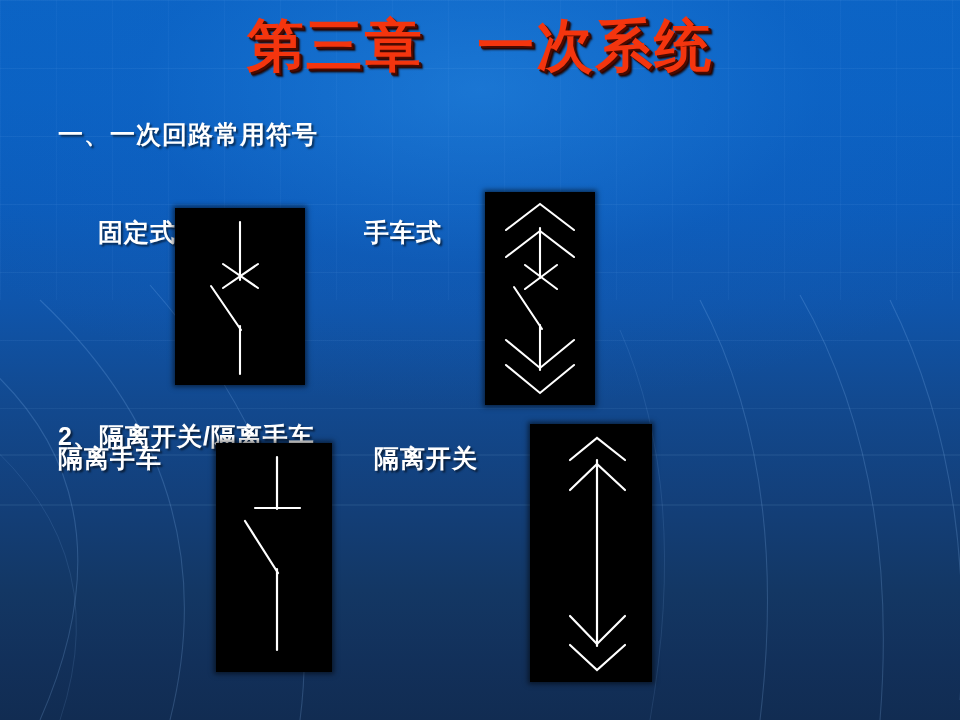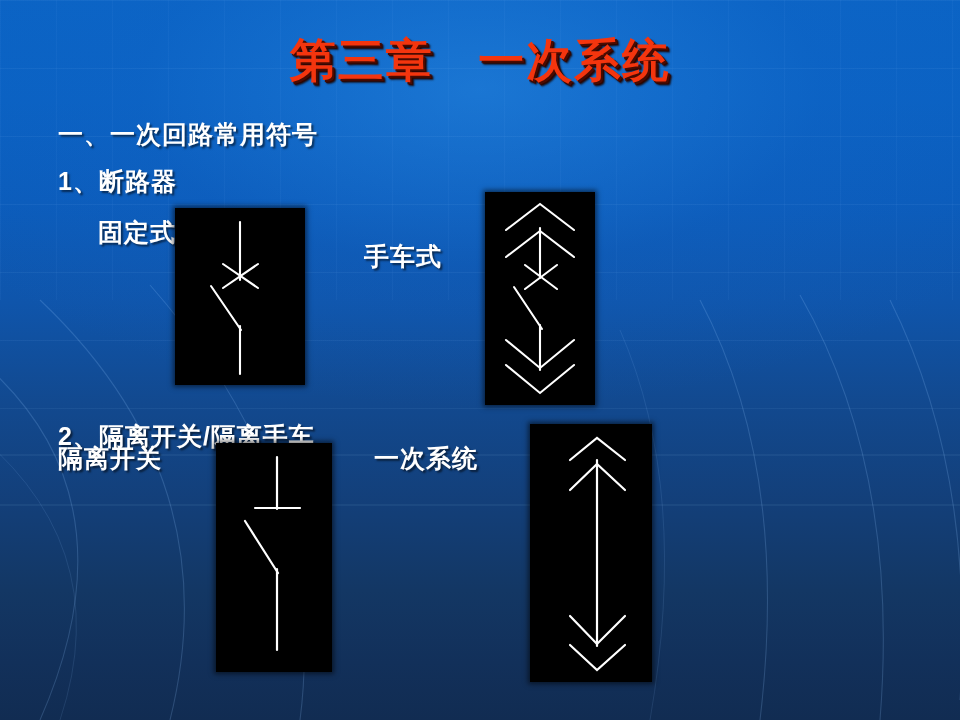--- a/index.html
+++ b/index.html
@@ -51,23 +51,23 @@
     position:absolute; left:-140px; top:-230px; width: 1240px; height: 640px;
     background: radial-gradient(closest-side at 50% 50%,
         rgba(60,160,245,0.33) 0%,
         rgba(30,110,210,0.12) 55%,
         rgba(0,0,0,0) 100%);
   }
 
   
   .title {
     position: absolute;
-    left: 0; right: 0; top: 30px;
+    left: 0; right: 0; top: 8px;
     text-align: center;
-    font-size: 46px;
+    font-size: 57px;
     font-weight: bold;
     letter-spacing: 2px;
     color: #f4350e;
     text-shadow:
        2px 2px 0 #4a0b02,
        3px 3px 1px #2d0601,
        4px 4px 2px rgba(20,4,0,0.75);
     white-space: pre;
   }
 
@@ -78,21 +78,21 @@
     font-size: 25px;
     font-weight: bold;
     letter-spacing: 1px;
     white-space: pre;
     text-shadow: 2px 2px 2px rgba(0,0,0,0.55);
     text-align: center;
   }
   #t-heading   { left: 58px;  top: 118px; }
   #t-item1     { left: 58px;  top: 165px; }
   #t-fixed     { left: 58px;  top: 216px; margin-left: 40px; }
-  #t-handcart  { left: 364px; top: 216px; margin-top: 24px; }
+  #t-handcart  { left: 364px; top: 216px; }
   #t-item2     { left: 58px;  top: 392px; margin-top: 28px; }
   #t-isoswitch { left: 58px;  top: 442px; }
   #t-isocart   { left: 374px; top: 442px; }
 
   
   .panel {
     position: absolute;
     background: #000000;
     box-shadow: 0 0 5px 2px rgba(0,0,0,0.55);
   }
@@ -129,26 +129,25 @@
       <g stroke="rgba(170,215,255,0.13)" stroke-width="1">
         <line x1="0" y1="455" x2="960" y2="455"></line>
         <line x1="0" y1="505" x2="960" y2="505"></line>
       </g>
     </svg>
   </div>
 
   <div class="title">第三章   一次系统</div>
 
   <div class="txt" id="t-heading">一、一次回路常用符号</div>
-  <div class="txt" id="t-item1">1、断路器</div>
   <div class="txt" id="t-fixed">固定式</div>
   <div class="txt" id="t-handcart">手车式</div>
   <div class="txt" id="t-item2">2、隔离开关/隔离手车</div>
-  <div class="txt" id="t-isoswitch">隔离开关</div>
-  <div class="txt" id="t-isocart">一次系统</div>
+  <div class="txt" id="t-isoswitch">隔离手车</div>
+  <div class="txt" id="t-isocart">隔离开关</div>
 
   <div class="panel" id="panel-breaker-fixed">
     <svg width="130" height="177" viewBox="0 0 130 177" xmlns="http://www.w3.org/2000/svg">
       <g stroke="#ffffff" stroke-width="2.1" fill="none" stroke-linecap="round">
         <line x1="65" y1="14" x2="65" y2="72"></line>
         <line x1="48" y1="56" x2="83" y2="80"></line>
         <line x1="83" y1="56" x2="48" y2="80"></line>
         <line x1="36" y1="78" x2="66" y2="122"></line>
         <line x1="65" y1="118" x2="65" y2="166"></line>
       </g>

